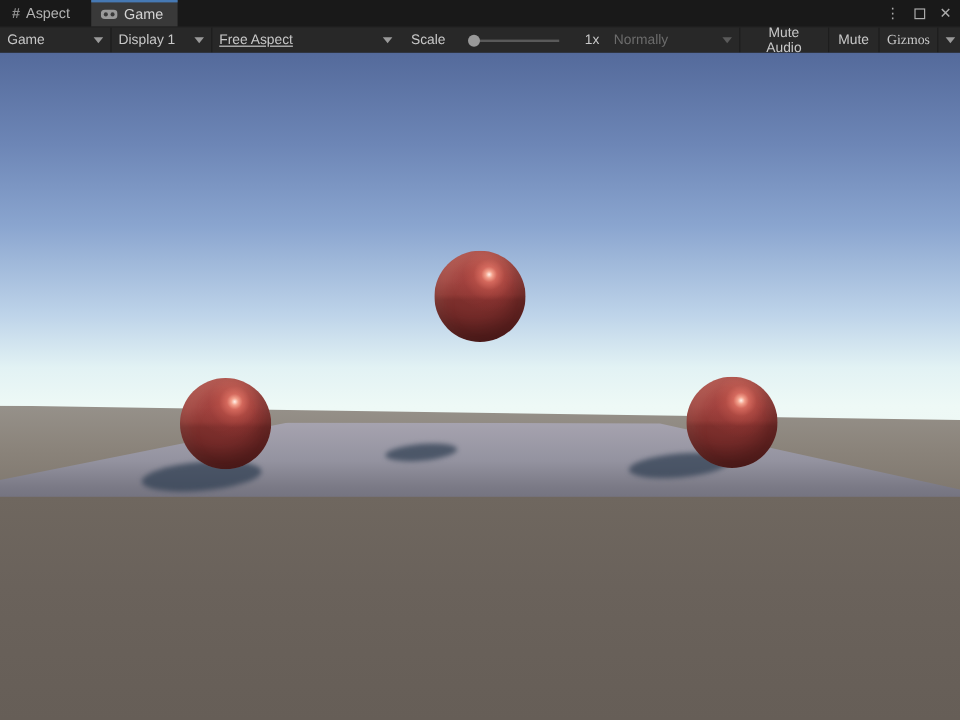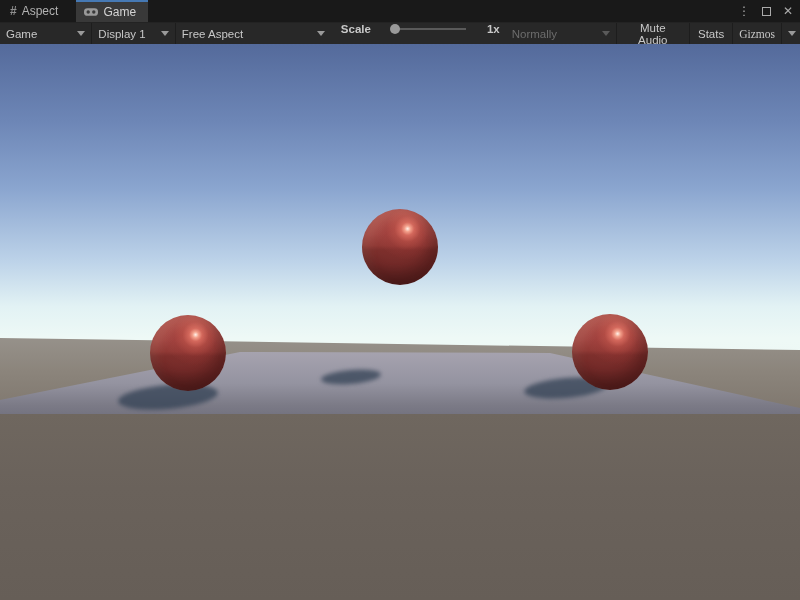--- a/index.html
+++ b/index.html
@@ -24,21 +24,21 @@
              color:#c8c8c8; border-top:1px solid #232323; }
   .dd { display:flex; align-items:center; justify-content:space-between; padding:0 6px; gap:6px; }
   .dd .lbl { white-space:nowrap; }
   .arrow { width:0; height:0; border-left:4px solid transparent; border-right:4px solid transparent;
            border-top:5px solid #9a9a9a; flex:none; }
   .dd.disabled { color:#6c6c6c; }
   .dd.disabled .arrow { border-top-color:#5a5a5a; }
   .sep { width:1px; background:#1d1d1d; flex:none; }
   .tbtn { display:flex; align-items:center; padding:0 8px; background:none; border:none;
           color:#c8c8c8; font:inherit; }
-  .scalebox { display:flex; align-items:flex-start; gap:19px; padding:0 6px 0 10px;font-weight:bold; }
+  .scalebox { display:flex; align-items:center; gap:19px; padding:0 6px 0 10px; }
   .slider { position:relative; width:78px; height:12px; flex:none; }
   .slider .track { position:absolute; left:4px; right:2px; top:5px; height:2px; background:#5a5a5a; }
   .slider .thumb { position:absolute; left:0; top:1px; width:10px; height:10px; border-radius:50%;
                    background:#999; }
   .spacer { flex:1; }
 
   
   .viewport { position:relative; width:800px; height:556px; overflow:hidden; background:#546a9b; }
   .sky { position:absolute; left:0; top:0; width:800px; height:320px; z-index:1;
          background:linear-gradient(180deg,#546a9b 0%, #6d86b6 24%, #8aa5cf 45%,
@@ -95,41 +95,41 @@
     <div class="dd" style="width:93px;">
       <span class="lbl">Game</span>
       <span class="arrow"></span>
     </div>
     <div class="sep"></div>
     <div class="dd" style="width:84px;">
       <span class="lbl">Display 1</span>
       <span class="arrow"></span>
     </div>
     <div class="sep"></div>
-    <div class="dd" style="width:158px;">
+    <div class="dd" style="width:158px;text-decoration:underline;">
       <span class="lbl">Free Aspect</span>
       <span class="arrow"></span>
     </div>
     <div class="scalebox">
       <span>Scale</span>
       <span class="slider">
         <span class="track"></span>
         <span class="thumb"></span>
       </span>
       <span>1x</span>
     </div>
     <div class="spacer"></div>
     <div class="dd disabled" style="width:112px;">
       <span class="lbl">Normally</span>
       <span class="arrow"></span>
     </div>
     <div class="sep"></div>
     <button class="tbtn">Mute Audio</button>
     <div class="sep"></div>
-    <button class="tbtn">Stats</button>
+    <button class="tbtn">Mute</button>
     <div class="sep"></div>
     <div class="dd" style="flex:none; padding-right:4px;font-family:Liberation Serif, serif;">
       <span class="lbl">Gizmos</span>
       <span class="sep" style="align-self:stretch;"></span>
       <span class="arrow"></span>
     </div>
   </div>
 
   <div class="viewport">
     <div class="sky"></div>

